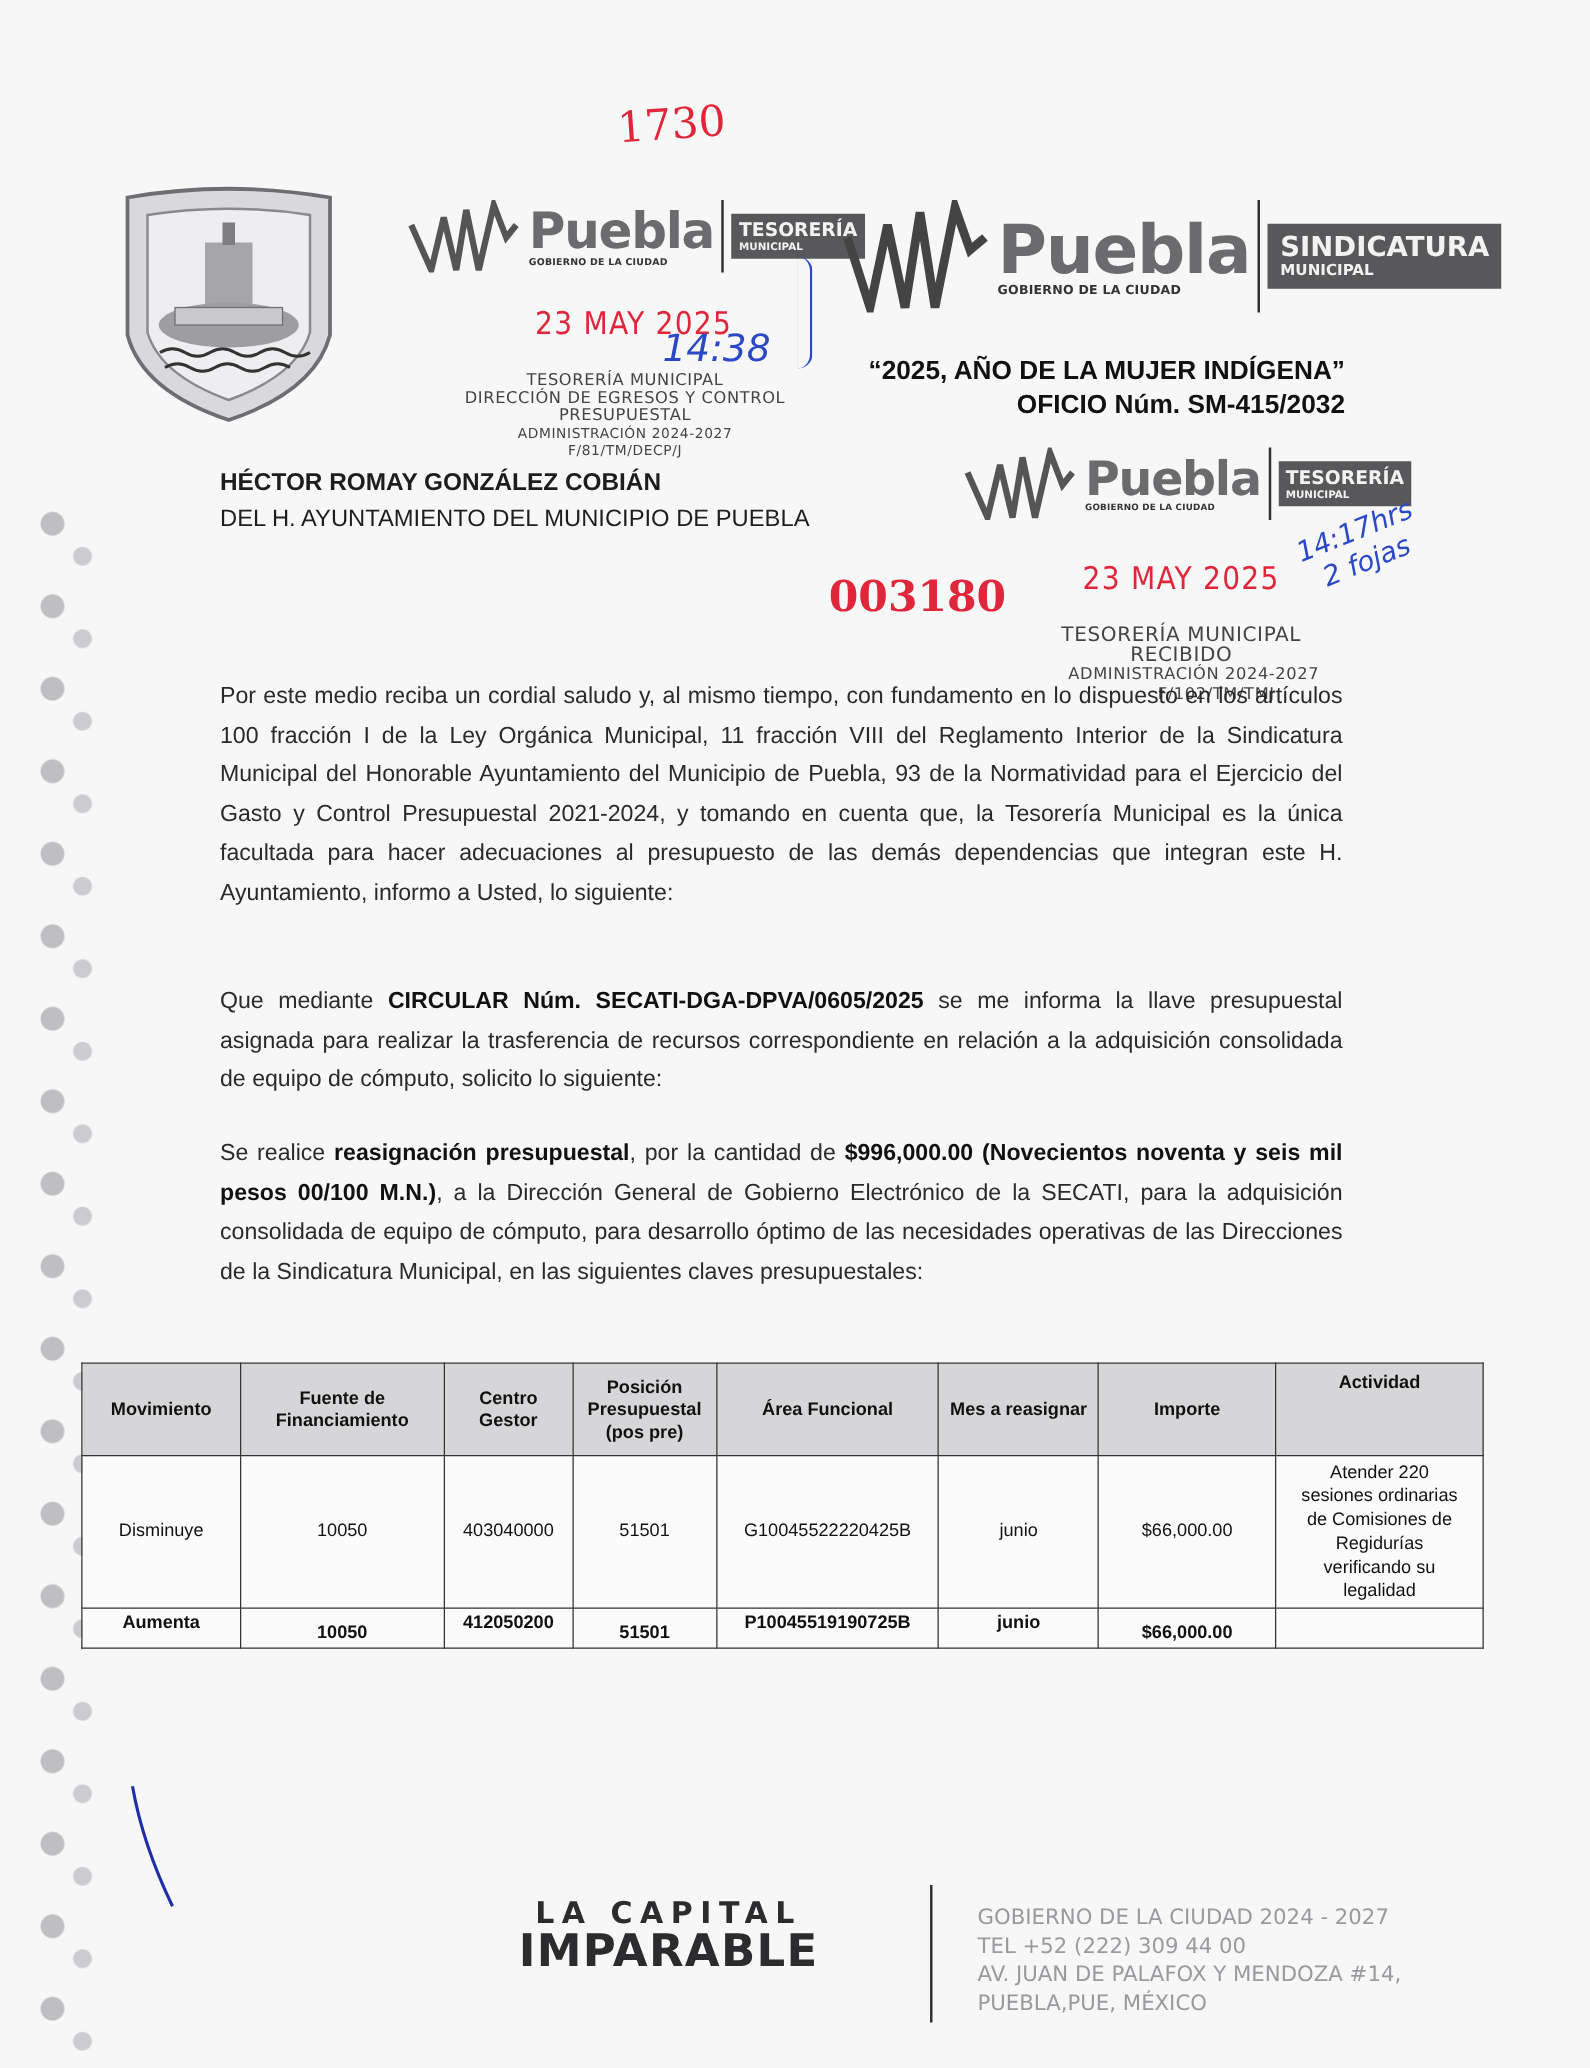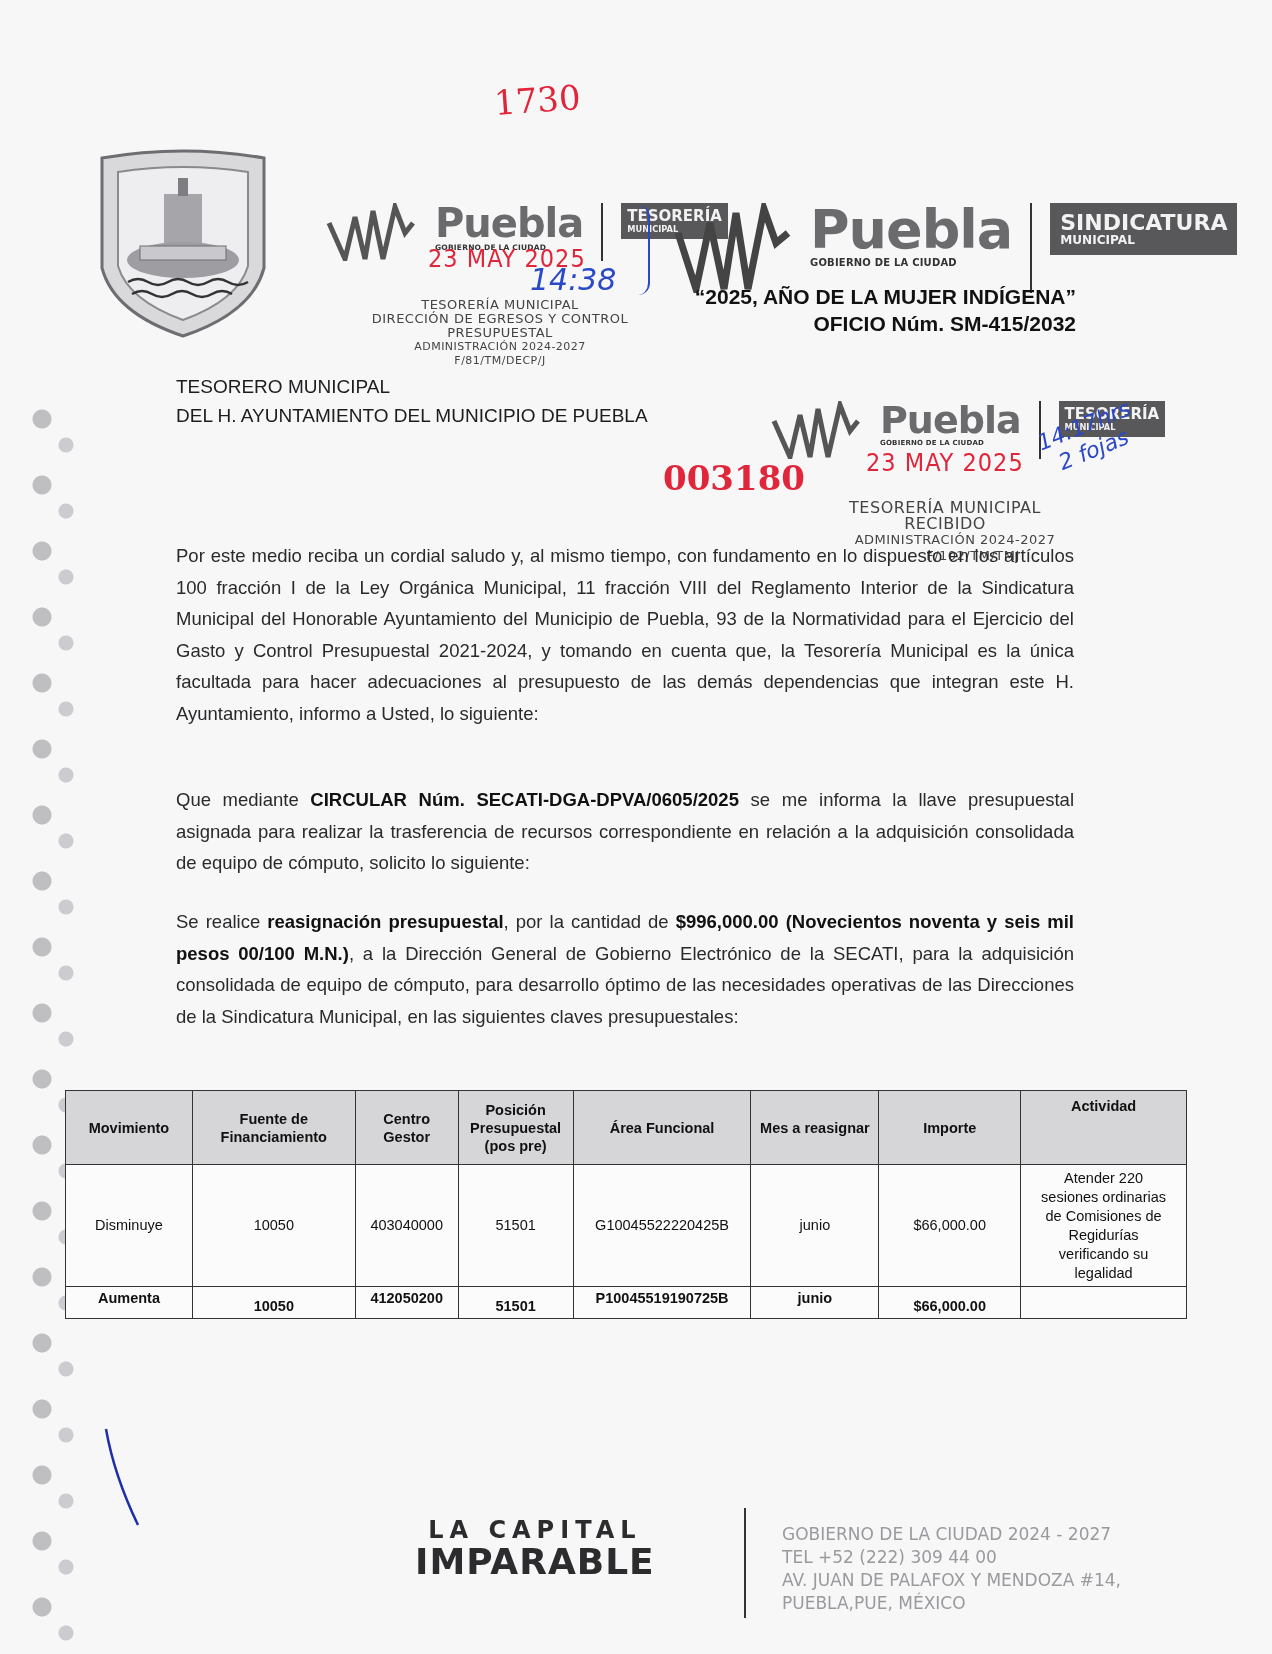--- a/index.html
+++ b/index.html
@@ -12,21 +12,21 @@
       radial-gradient(circle at 14px 14px, #b9b9bd 9px, transparent 10px) 0 0 / 50px 66px repeat-y,
       radial-gradient(circle at 38px 40px, #c8c8cc 7px, transparent 8px) 0 0 / 50px 66px repeat-y;
     opacity: 0.9; }
 
   .abs { position: absolute; }
 
   
   .crest { left: 92px; top: 148px; width: 182px; height: 190px; }
 
   
-  .logo { display: flex; align-items: flex-start; gap: 18px; margin-top: 43px; }
+  .logo { display: flex; align-items: center; gap: 6px; }
   .logo .art { display: inline-block; }
   .logo .word { font-family: "DejaVu Sans", sans-serif; font-weight: bold; color: #6b6b6e; letter-spacing: -1px; line-height: 1; }
   .logo .sub { font-family: "DejaVu Sans", sans-serif; font-weight: bold; color: #333; letter-spacing: 0.2px; }
   .logo .tag { background: #58585b; color: #f2f2f2; font-weight: bold; padding: 6px 6px; line-height: 1.05; font-family: "DejaVu Sans", sans-serif; }
   .logo .tag small { display: block; font-size: 0.55em; font-weight: bold; }
   .logo .sep { width: 2px; background: #333; align-self: stretch; }
 
   .stamp-red { color: #e0263a; font-family: "DejaVu Sans Condensed", "DejaVu Sans", sans-serif; }
   .hand-blue { color: #2b48c7; font-family: "DejaVu Sans", sans-serif; font-style: italic; }
   .stamp-gray { color: #444; font-family: "DejaVu Sans", sans-serif; text-align: center; letter-spacing: 0.5px; }
@@ -131,21 +131,21 @@
     <small>MUNICIPAL</small>
   </div>
 </div>
 
 <div class="abs hand-blue" style="left:1040px; top:412px; font-size:22px; line-height:26px; transform:rotate(-22deg); text-align:center;">
   <div>14:17hrs</div>
   <div>2 fojas</div>
 </div>
 
 <div class="abs addressee">
-  <div>TESORERO MUNICIPAL</div>
+  <div class="name">HÉCTOR ROMAY GONZÁLEZ COBIÁN</div>
   <div>DEL H. AYUNTAMIENTO DEL MUNICIPIO DE PUEBLA</div>
 </div>
 
 <div class="abs stamp-red" style="left:663px; top:458px; font-size:34px; font-weight:bold; font-family:'DejaVu Serif', serif;">003180</div>
 <div class="abs stamp-red" style="left:866px; top:448px; font-size:25px; letter-spacing:1px;">23 MAY 2025</div>
 <div class="abs stamp-gray" style="left:810px; top:500px; width:270px; font-size:16px; line-height:16px;">
   <div>TESORERÍA MUNICIPAL</div>
   <div>RECIBIDO</div>
   <div style="font-size:13px; margin-left:20px;">ADMINISTRACIÓN 2024-2027</div>
   <div style="font-size:13px; margin-left:56px;">F/102/TM/TMJ</div>

